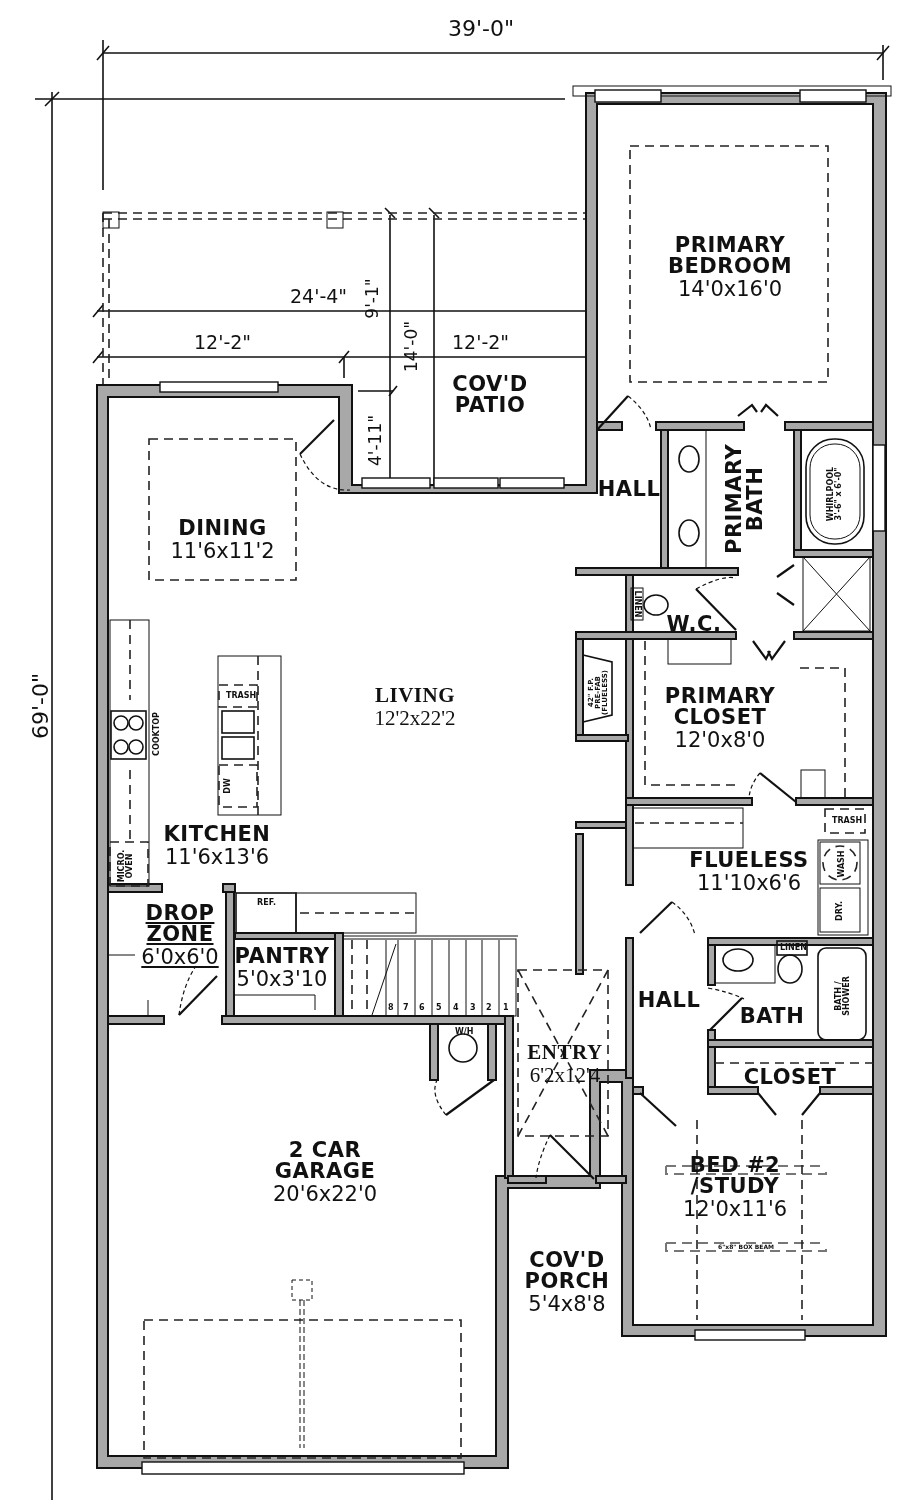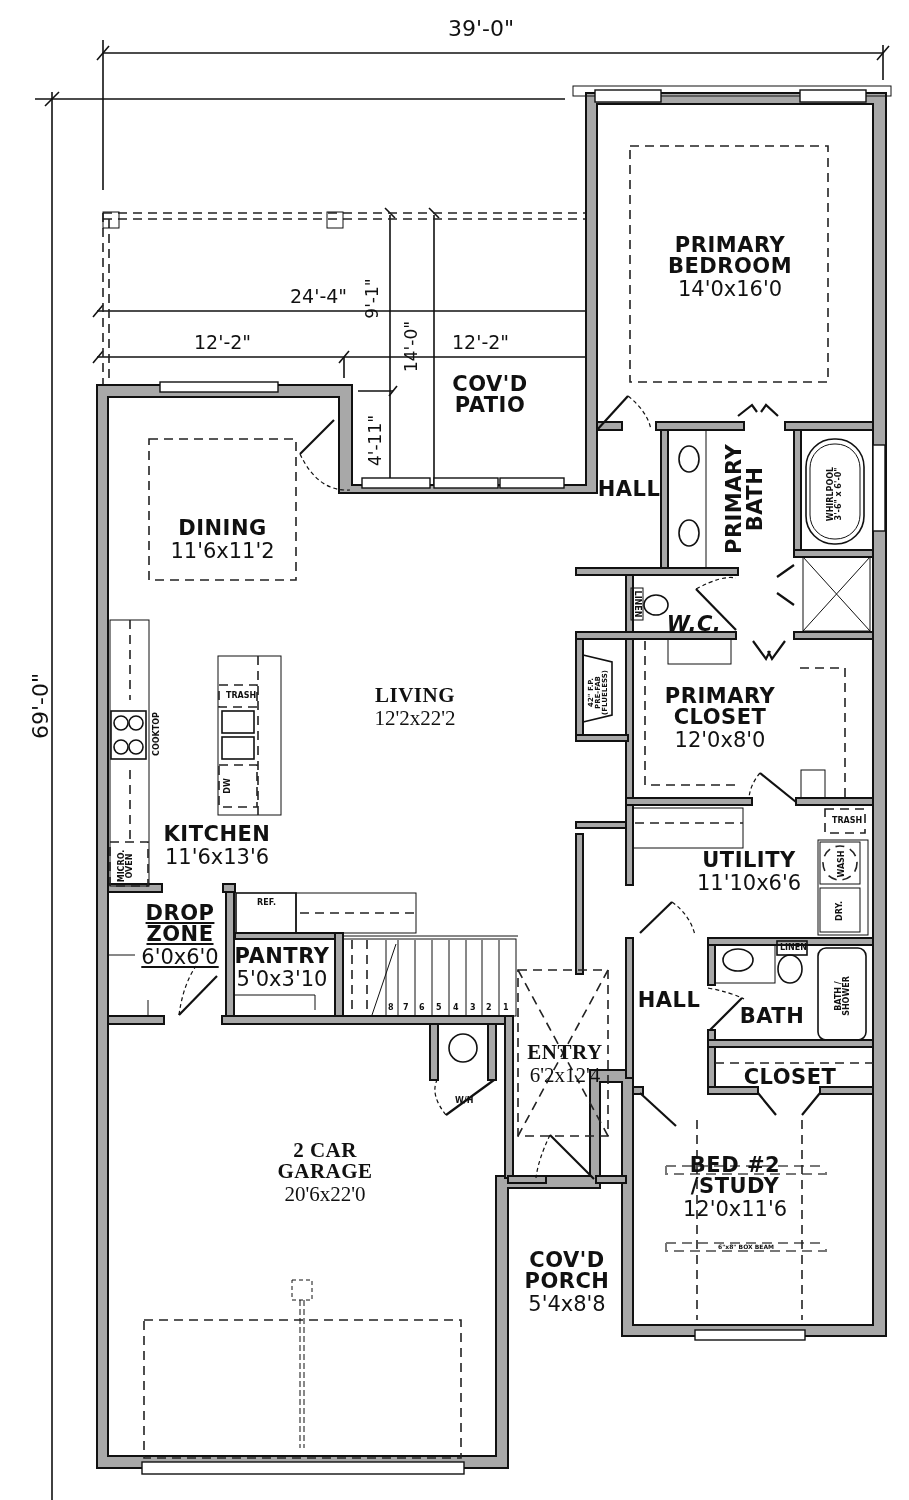--- a/index.html
+++ b/index.html
@@ -282,38 +282,38 @@
   <span class="lbl-name">DINING</span>
   <span class="lbl-dim">11'6x11'2</span>
 </div>
 <div class="label" style="left:596px;top:479px;width:66px;">
   <span class="lbl-name">HALL</span>
 </div>
 <div class="label vert" style="left:690px;top:478px;width:110px;">
   <span class="lbl-name">PRIMARY</span>
   <span class="lbl-name">BATH</span>
 </div>
-<div class="label" style="left:664px;top:614px;width:60px;font-style:italic;">
+<div class="label" style="left:664px;top:614px;width:60px;">
   <span class="lbl-name">W.C.</span>
 </div>
 <div class="label" style="left:340px;top:685px;width:150px;font-family:Liberation Serif, serif;">
   <span class="lbl-name">LIVING</span>
   <span class="lbl-dim">12'2x22'2</span>
 </div>
 <div class="label" style="left:650px;top:686px;width:140px;">
   <span class="lbl-name">PRIMARY</span>
   <span class="lbl-name">CLOSET</span>
   <span class="lbl-dim">12'0x8'0</span>
 </div>
 <div class="label" style="left:152px;top:824px;width:130px;">
   <span class="lbl-name">KITCHEN</span>
   <span class="lbl-dim">11'6x13'6</span>
 </div>
 <div class="label" style="left:686px;top:850px;width:126px;">
-  <span class="lbl-name">UTILITY</span>
+  <span class="lbl-name">FLUELESS</span>
   <span class="lbl-dim">11'10x6'6</span>
 </div>
 <div class="label" style="left:130px;top:903px;width:100px;text-decoration:underline;">
   <span class="lbl-name">DROP</span>
   <span class="lbl-name">ZONE</span>
   <span class="lbl-dim">6'0x6'0</span>
 </div>
 <div class="label" style="left:232px;top:946px;width:100px;">
   <span class="lbl-name">PANTRY</span>
   <span class="lbl-dim">5'0x3'10</span>
@@ -329,21 +329,21 @@
   <span class="lbl-dim">6'2x12'4</span>
 </div>
 <div class="label" style="left:734px;top:1067px;width:112px;">
   <span class="lbl-name">CLOSET</span>
 </div>
 <div class="label" style="left:660px;top:1155px;width:150px;">
   <span class="lbl-name">BED #2</span>
   <span class="lbl-name">/STUDY</span>
   <span class="lbl-dim">12'0x11'6</span>
 </div>
-<div class="label" style="left:255px;top:1140px;width:140px;font-family:Liberation Serif, serif;">
+<div class="label" style="left:255px;top:1140px;width:140px;">
   <span class="lbl-name">2 CAR</span>
   <span class="lbl-name">GARAGE</span>
   <span class="lbl-dim">20'6x22'0</span>
 </div>
 <div class="label" style="left:512px;top:1250px;width:110px;">
   <span class="lbl-name">COV'D</span>
   <span class="lbl-name">PORCH</span>
   <span class="lbl-dim">5'4x8'8</span>
 </div>
 
@@ -361,21 +361,21 @@
   <span>WHIRLPOOL</span><br>
   <span>3'-6" x 6'-0"</span>
 </div>
 <div class="small" style="left:832px;top:817px;">TRASH</div>
 <div class="small vert" style="left:828px;top:860px;">WASH</div>
 <div class="small vert" style="left:830px;top:907px;">DRY.</div>
 <div class="small vert" style="left:818px;top:988px;width:50px;text-align:center;">
   <span>BATH /</span><br>
   <span>SHOWER</span>
 </div>
-<div class="small" style="left:455px;top:1097px;">W/H</div>
+<div class="small" style="left:455px;top:1028px;">W/H</div>
 <div class="small vert" style="left:568px;top:682px;width:60px;text-align:center;font-size:7px;">
   <span>42" F.P.</span><br>
   <span>PRE-FAB</span><br>
   <span>(FLUELESS)</span>
 </div>
 <div class="small" style="left:718px;top:1244px;font-size:6px;">6"x8" BOX BEAM</div>
 
 <div style="position:absolute;left:386px;top:1004px;width:130px;height:12px;">
   <span class="small" style="left:2px;top:0;">8</span>
   <span class="small" style="left:17px;top:0;">7</span>

